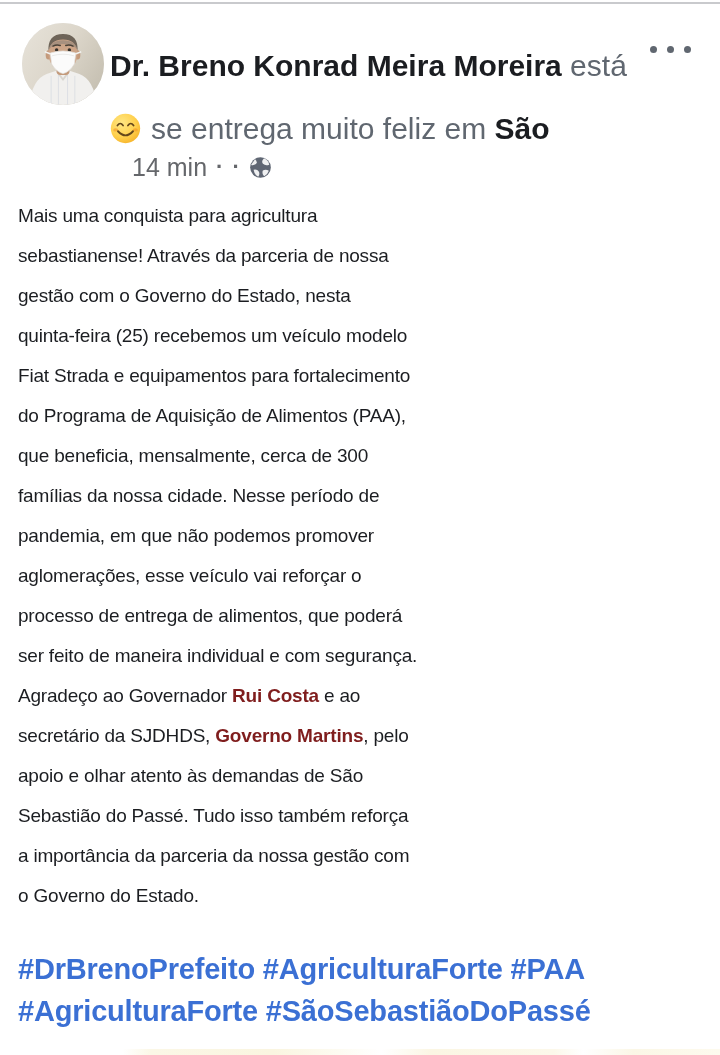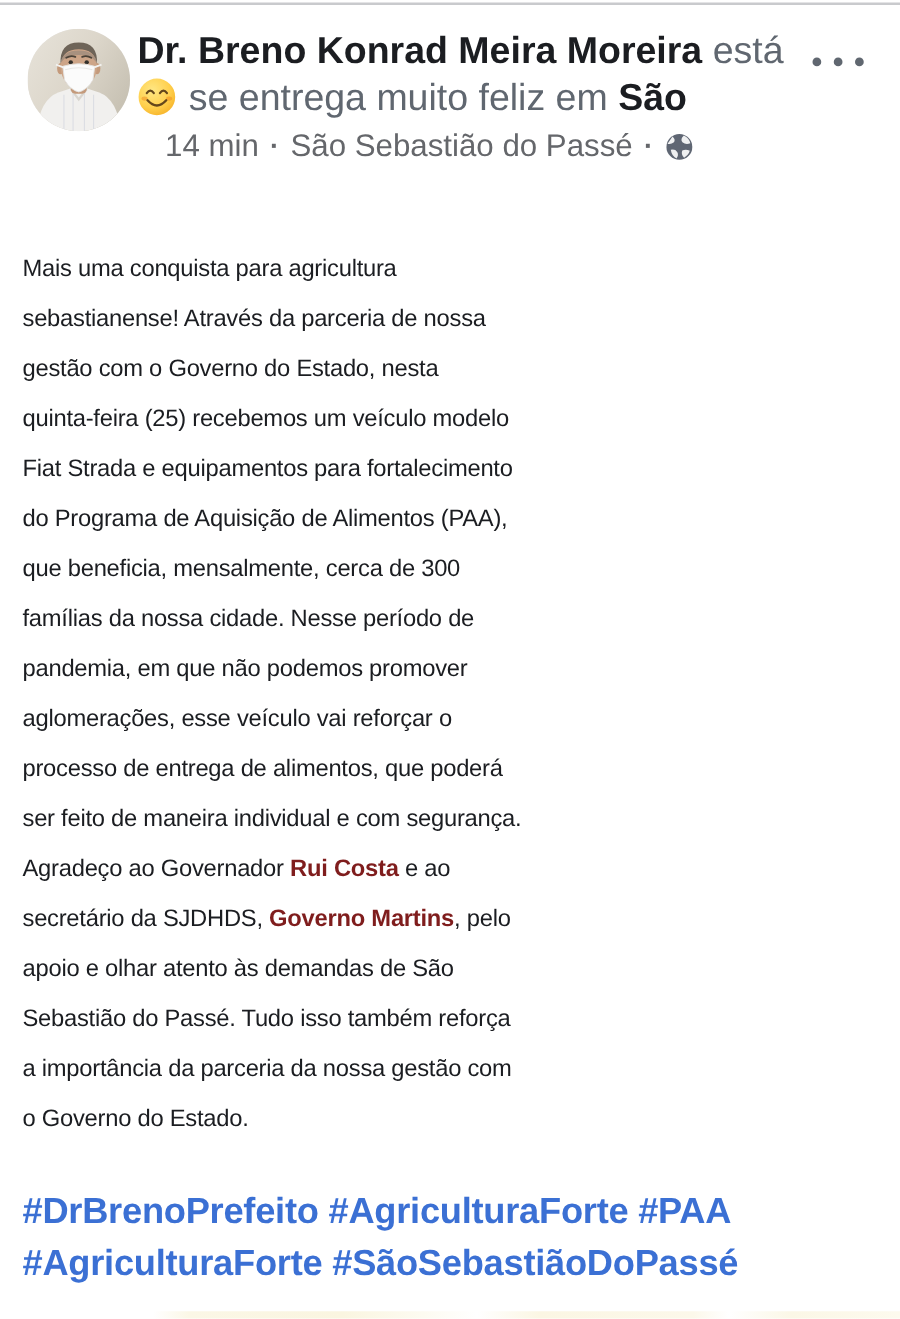--- a/index.html
+++ b/index.html
@@ -27,21 +27,21 @@
     box-shadow: inset 0 0 0 1px rgba(0,0,0,.08);
     cursor: pointer;
   }
   .avatar svg { display: block; width: 100%; height: 100%; }
 
   .header-text {
     position: absolute; left: 110px; top: 22px;
     width: 588px;
     font-size: 30px; line-height: 38px;
   }
-  .h-line { white-space: nowrap; }
+  .h-line { white-space: nowrap; margin-top: 25px; }
   .name { font-weight: bold; color: #1b1d21; cursor: pointer; }
   .gray { color: #606770; }
   .gray-dark { color: #4b4f56; }
   .emoji-wrap { display: inline-block; vertical-align: -5px; margin-right: 10px; }
   .emoji-wrap svg { display: block; }
 
   .meta {
     margin-top: 5px;
     display: flex; align-items: center; gap: 9px;
     font-size: 25px; line-height: 28px; color: #65676b; margin-left: 22px;
@@ -152,21 +152,20 @@
         <path d="M20.8 14.6 q3.3 -4.8 6.6 0" stroke="#65471b" stroke-width="2" fill="none" stroke-linecap="round"></path>
         <ellipse cx="6.6" cy="19.6" rx="2.9" ry="1.9" fill="#f19020" opacity="0.55"></ellipse>
         <ellipse cx="29.4" cy="19.6" rx="2.9" ry="1.9" fill="#f19020" opacity="0.55"></ellipse>
         <path d="M9.3 21.2 q8.7 9.6 17.4 0" stroke="#65471b" stroke-width="2.2" fill="none" stroke-linecap="round"></path>
       </svg>
     </span><span class="gray">se entrega muito feliz em </span><span class="name">São</span>
   </div>
   <div class="meta">
     <span>14 min</span>
     <span class="sep">·</span>
-    <span>São Sebastião do Passé</span>
     <span class="sep">·</span>
     <span class="globe-wrap">
       <svg width="23" height="23" viewBox="0 0 16 16" xmlns="http://www.w3.org/2000/svg">
         <circle cx="8" cy="8" r="7.2" fill="#5f6673"></circle>
         <path d="M4.2 2.2 q2 2 0.6 3.4 q-1.6 1.2 -3.4 0.6" fill="#ffffff" opacity="0.9"></path>
         <path d="M10.5 1.6 q3 1.4 3.6 4.4 q-2.6 1 -4.4 -0.6 q-1.4 -1.8 0.8 -3.8" fill="#ffffff" opacity="0.9"></path>
         <path d="M3.2 9.6 q2.4 -0.6 3.6 1.2 q1 1.8 -0.4 3.6 q-2.6 -1.2 -3.2 -4.8" fill="#ffffff" opacity="0.9"></path>
         <path d="M9.6 10 q2.2 -1 4.2 0.2 q-0.8 2.6 -3.2 3.8 q-1.8 -1.8 -1 -4" fill="#ffffff" opacity="0.9"></path>
       </svg>
     </span>

